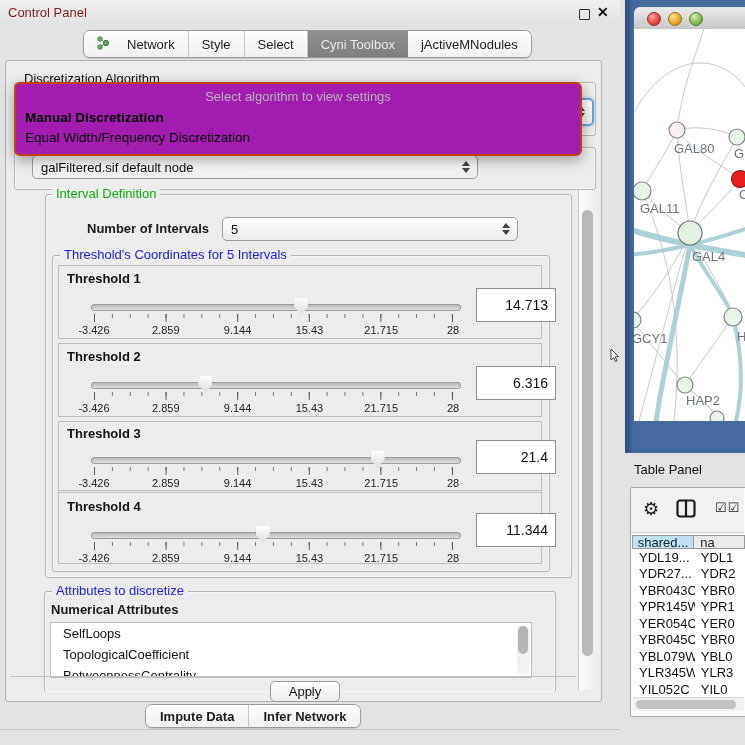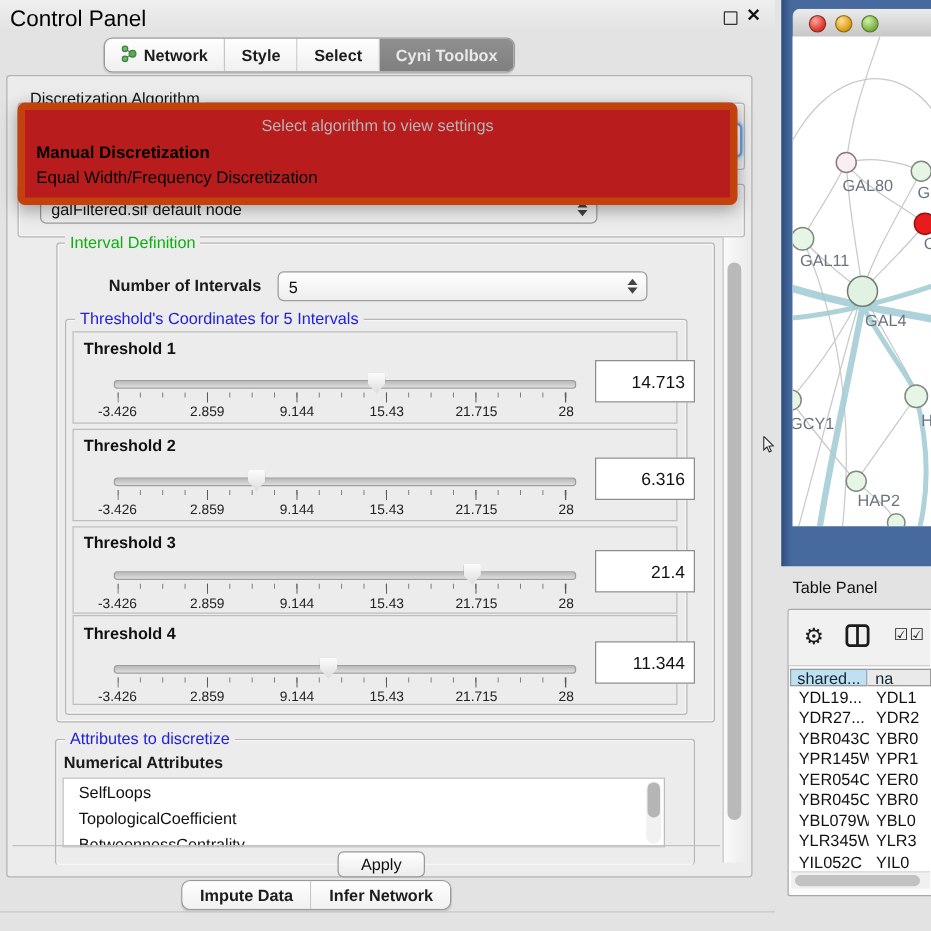--- a/index.html
+++ b/index.html
@@ -7,46 +7,46 @@
     width:745px;height:745px;overflow:hidden;position:relative;
     background:#e3e3e3;
     font-family:"Liberation Sans",sans-serif;
     -webkit-font-smoothing:antialiased;
     font-size:13px;color:#1a1a1a;
   }
   .abs{position:absolute}
 
   
   .cp-titlebar{left:0;top:0;width:620px;height:26px;background:linear-gradient(#efefef,#e2e2e2);}
-  .cp-title{left:8px;top:5px;font-size:18px;color:#000000}
+  .cp-title{left:8px;top:5px;font-size:13px;color:#7f1d1d}
   .float-icon{left:579px;top:9px;width:9px;height:9px;border:1.6px solid #333;border-radius:1px}
   .close-icon{left:597px;top:4px;font-size:14px;font-weight:bold;color:#111}
 
   .tabbar{left:83px;top:30px;height:26px;display:flex;border:1px solid #9a9a9a;border-radius:7px;overflow:hidden;background:#fdfdfd;box-shadow:0 1px 1px rgba(0,0,0,.12)}
-  .tab{display:flex;align-items:center;gap:5px;padding:0 13px;font-size:13px;font-weight:700;color:#1c1c1c;border-right:1px solid #c6c6c6;background:linear-gradient(#fefefe,#f0f0f0);white-space:nowrap}
+  .tab{display:flex;align-items:center;gap:17px;padding:0 13px;font-size:13px;font-weight:400;color:#1c1c1c;border-right:1px solid #c6c6c6;background:linear-gradient(#fefefe,#f0f0f0);white-space:nowrap}
   .tab:last-child{border-right:none}
   .tab.selected{background:linear-gradient(#8f8f8f,#7f7f7f);color:#e9e9e9;border-right:none}
 
   .main-panel{left:5px;top:60px;width:595px;height:640px;background:#ececec;border:1px solid #b3b3b3;border-radius:3px}
 
   .groupbox{position:absolute;border:1px solid #b6b6b6;border-radius:3px;box-shadow:inset 0 0 0 1px rgba(255,255,255,.6)}
   .grouplabel{position:absolute;background:#ececec;padding:0 4px;font-size:13px;line-height:14px;white-space:nowrap}
   .gl-bold{font-weight:normal;color:#111}
   .gl-green{color:#0eae0e}
   .gl-blue{color:#2020dd}
 
   .combo{position:absolute;background:linear-gradient(#ffffff,#ededed);border:1px solid #9d9d9d;border-radius:5px;display:flex;align-items:center;padding:0 8px;font-size:13px;color:#111}
   .combo .spin{position:absolute;right:7px;top:50%;transform:translateY(-50%);display:flex;flex-direction:column;gap:2px}
   .combo .spin i{display:block;width:0;height:0;border-left:4px solid transparent;border-right:4px solid transparent}
   .combo .spin i.up{border-bottom:5px solid #444}
   .combo .spin i.dn{border-top:5px solid #444}
   .combo-focus{border:2px solid #6aa3dc;box-shadow:0 0 3px #8cb8e6}
 
   
-  .popup{left:14px;top:82px;width:564px;height:70px;background:#b91c1c;border:6px solid #c2410c;border-radius:6px;box-shadow:0 4px 14px rgba(0,0,0,.35);z-index:30}
+  .popup{left:14px;top:82px;width:564px;height:70px;background:#a21caf;border:2px solid #c2410c;border-radius:6px;box-shadow:0 4px 14px rgba(0,0,0,.35);z-index:30}
   .popup .hint{position:absolute;left:0;top:5px;width:100%;text-align:center;color:#b5b5b5;font-size:13px}
   .popup .opt1{position:absolute;left:9px;top:26px;font-weight:bold;font-size:13.5px;color:#000}
   .popup .opt2{position:absolute;left:9px;top:46px;font-size:13.5px;color:#000}
 
   
   .v-scroll{left:578px;top:190px;width:18px;height:500px;background:linear-gradient(90deg,#fafafa,#ededed);border-left:1px solid #c6c6c6}
   .v-thumb{position:absolute;left:3px;width:11px;border-radius:6px;background:#b9b9b9}
   .list-vscroll{position:absolute;right:2px;top:2px;width:12px;bottom:2px;background:#f1f1f1;border-radius:6px}
   .list-vthumb{position:absolute;left:1px;top:1px;width:10px;height:28px;border-radius:5px;background:#b5b5b5}
 
@@ -134,20 +134,23 @@
     <span>Network</span>
   </div>
   <div class="tab">
       <span>Style</span>
     </div>
   <div class="tab">
       <span>Select</span>
     </div>
   <div class="tab selected">
       <span>Cyni Toolbox</span>
+    </div>
+  <div class="tab">
+      <span>jActiveMNodules</span>
     </div>
 </div>
 
 <div class="abs main-panel"></div>
 
 <div class="groupbox" style="left:14px;top:82px;width:580px;height:52px"></div>
 <div class="grouplabel gl-bold" style="left:20px;top:72px">Discretization Algorithm</div>
 <div class="combo combo-focus" style="left:22px;top:98px;width:552px;height:24px">
   <span class="spin">
       <i class="up"></i>

